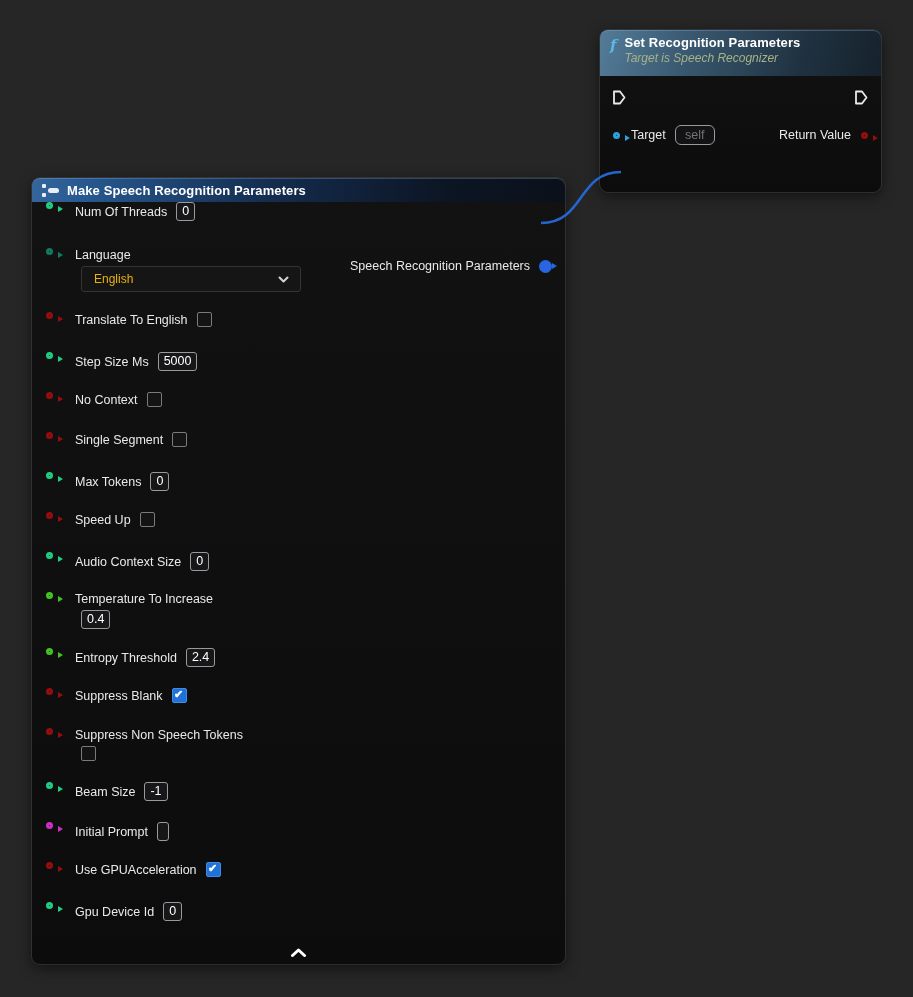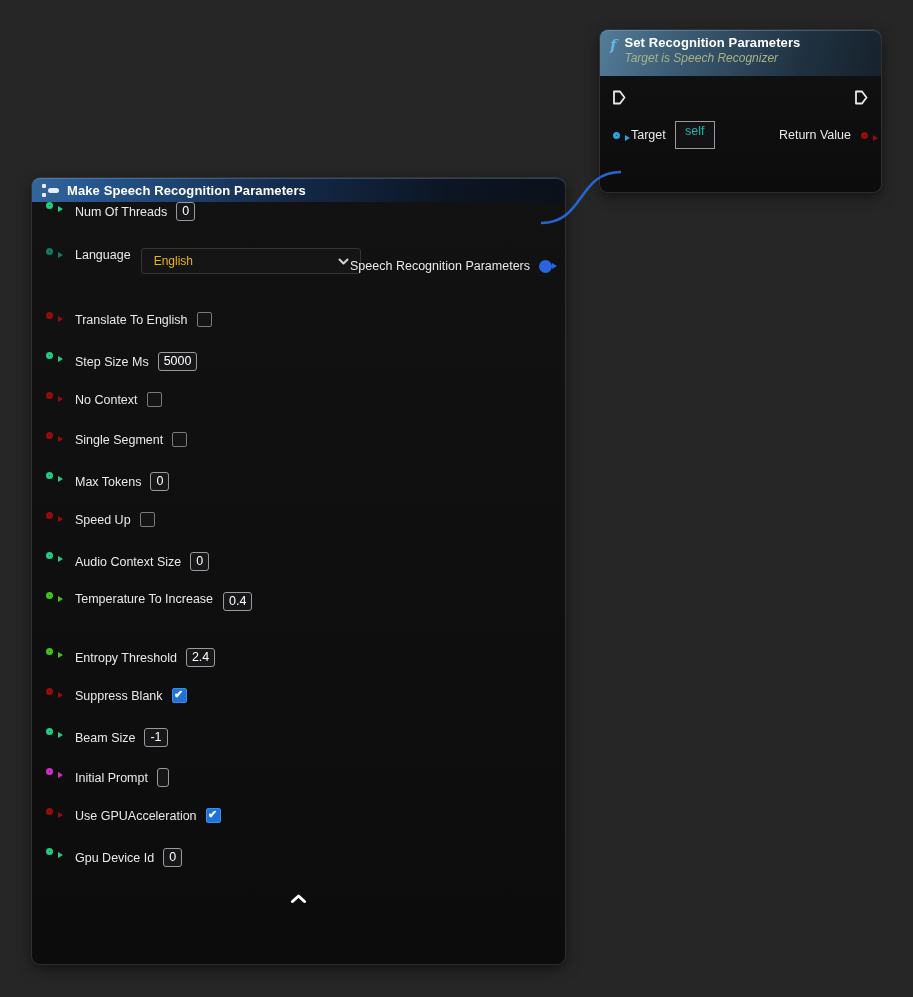--- a/index.html
+++ b/index.html
@@ -27,21 +27,21 @@
   .t-bool{--c:var(--pin-bool)} .t-int{--c:var(--pin-int)} .t-float{--c:var(--pin-float)}
   .t-enum{--c:var(--pin-enum)} .t-string{--c:var(--pin-string)} .t-object{--c:var(--pin-object)}
   .t-struct{--c:var(--pin-struct)}
 
   
   .make-node{left:32px;top:178px;width:533px;height:786px;}
   .make-header{height:24px;background:linear-gradient(to right,#34669c 0%,#27588f 10%,#142c4e 45%,#0c1523 78%,#0b111a 100%);}
   .make-body{position:relative;padding:0;}
   .row{display:flex;align-items:flex-start;height:40px;padding-left:14px;gap:11px;}
   .rc{display:flex;align-items:center;gap:9px;margin-left:11px;}
-  .row.stacked .rc{flex-direction:row;align-items:flex-start;gap:4px;}
+  .row.stacked .rc{flex-direction:column;align-items:flex-start;gap:4px;}
   .row.stacked .rc .ctrl{margin-left:6px;}
   .h46{height:46px}.h64{height:64px}.h56{height:56px}.h54{height:54px}
   .lbl{color:#e9e9e9;font-size:12.5px;white-space:nowrap;}
   .vbox{display:inline-block;min-width:9px;height:19px;line-height:17px;padding:0 5px;text-align:center;
         background:#17171a;border:1px solid #9a9a9a;border-radius:3px;color:#fff;font-size:12.5px;}
   .checkbox{position:relative;width:15px;height:15px;border:1px solid #7a7a7a;border-radius:2px;background:#141414;flex:none;}
   .checkbox.checked{background:var(--checkbox-checked,#1e72da);border-color:#3f8ce2;}
   .checkbox.checked::after{content:"✔";position:absolute;left:1.5px;top:-1px;color:#fff;font-size:11px;font-weight:bold;}
   .dropdown{display:flex;align-items:center;justify-content:space-between;width:220px;height:26px;
         background:#151515;border:1px solid #343434;border-radius:3px;padding:0 10px 0 12px;}
@@ -51,22 +51,22 @@
 
   
   .set-node{left:600px;top:30px;width:281px;height:162px;}
   .set-header{height:46px;align-items:flex-start;padding-top:5px;flex-direction:row;
         background:linear-gradient(105deg,#547c98 0%,#3a5a72 30%,#1f3140 72%,#16222c 100%);}
   .fn-icon{font-family:"DejaVu Serif",serif;font-style:italic;font-weight:bold;color:#5fb7e8;font-size:15px;line-height:18px;margin-top:1px;}
   .set-titles{display:flex;flex-direction:column;gap:2px;}
   .exec-row{display:flex;justify-content:space-between;align-items:center;height:26px;margin:8px 12px 0 12px;}
   .set-row{display:flex;align-items:center;height:38px;padding:0 13px;margin-top:6px;}
   .set-row .grow{flex:1}
-  .selfbox{display:inline-block;min-width:40px;height:28px;line-height:18px;padding:0 7px;text-align:center;
-        background:#131316;border:1px solid #9a9a9a;border-radius:0;color:#14b8a6;font-size:12.5px;}
+  .selfbox{display:inline-block;min-width:40px;height:20px;line-height:18px;padding:0 7px;text-align:center;
+        background:#131316;border:1px solid #9a9a9a;border-radius:6px;color:#737373;font-size:12.5px;}
   .params-row{margin-top:0;height:38px;}
 
   
   .msi{position:relative;width:17px;height:13px;flex:none;}
   .msi span{position:absolute;background:#e8eef5;}
   .msi .d1{left:0;top:0;width:4px;height:4px;border-radius:1px;}
   .msi .d2{left:0;bottom:0;width:4px;height:4px;border-radius:1px;}
   .msi .pill{left:6px;top:4px;width:11px;height:5.5px;border-radius:3px;}
 </style>
 </head>
@@ -188,20 +188,27 @@
       </div>
 
       <div class="row">
         <span class="pin t-bool"></span>
         <div class="rc">
           <span class="lbl">Suppress Blank</span>
           <span class="checkbox ctrl checked"></span>
         </div>
       </div>
 
+      <div class="row stacked h54">
+        <span class="pin t-bool"></span>
+        <div class="rc">
+          <span class="lbl">Suppress Non Speech Tokens</span>
+          <span class="checkbox ctrl"></span>
+        </div>
+      </div>
 
       <div class="row">
         <span class="pin t-int"></span>
         <div class="rc">
           <span class="lbl">Beam Size</span>
           <span class="vbox ctrl">-1</span>
         </div>
       </div>
 
       <div class="row">

